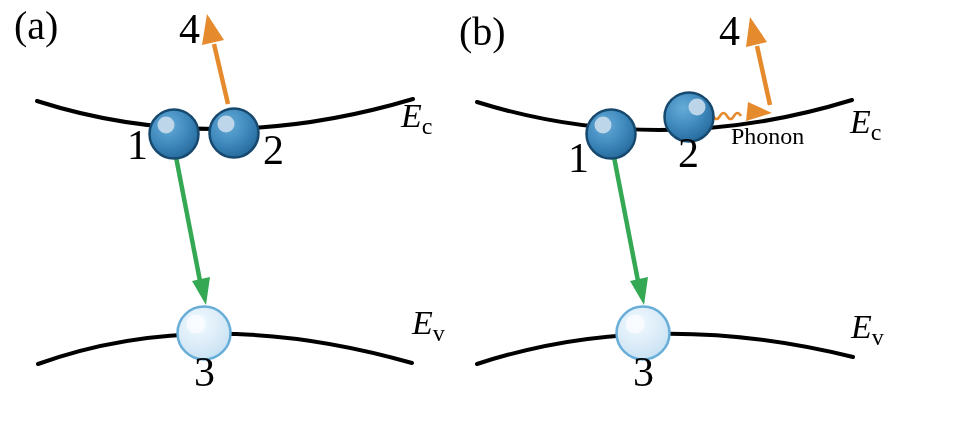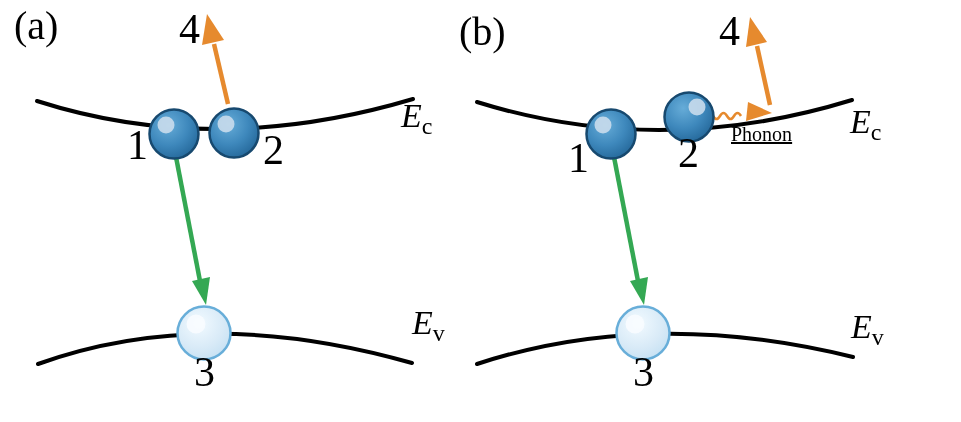--- a/index.html
+++ b/index.html
@@ -13,21 +13,21 @@
   .stage svg{position:absolute;left:0;top:0;}
   .lbl{
     position:absolute;
     color:#000;
     line-height:1;
     white-space:nowrap;
     font-family:"Liberation Serif", serif;
   }
   .panel-lbl{font-size:40px;}
   .num-lbl{font-size:42px;}
-  .phonon-lbl{font-size:20px;text-decoration:underline;}
+  .phonon-lbl{font-size:24px;}
   .band-lbl{font-size:34px;}
   .band-lbl .e{font-style:italic;}
   .band-lbl .sub{font-size:24px;font-style:normal;vertical-align:-7px;letter-spacing:0;}
 </style>
 </head>
 <body>
 
 <div class="stage">
 
   <svg width="961" height="422" viewBox="0 0 961 422">

